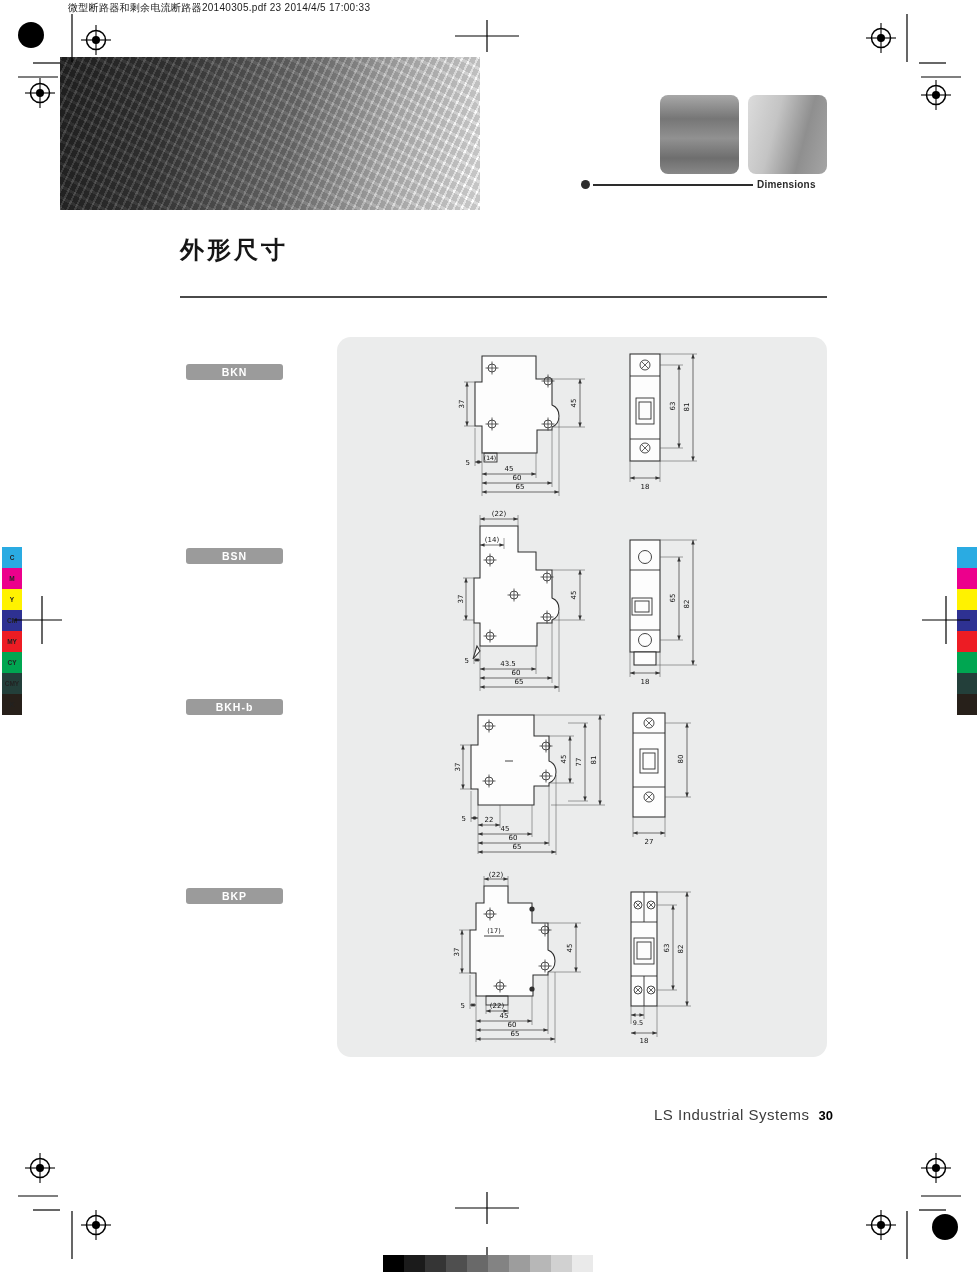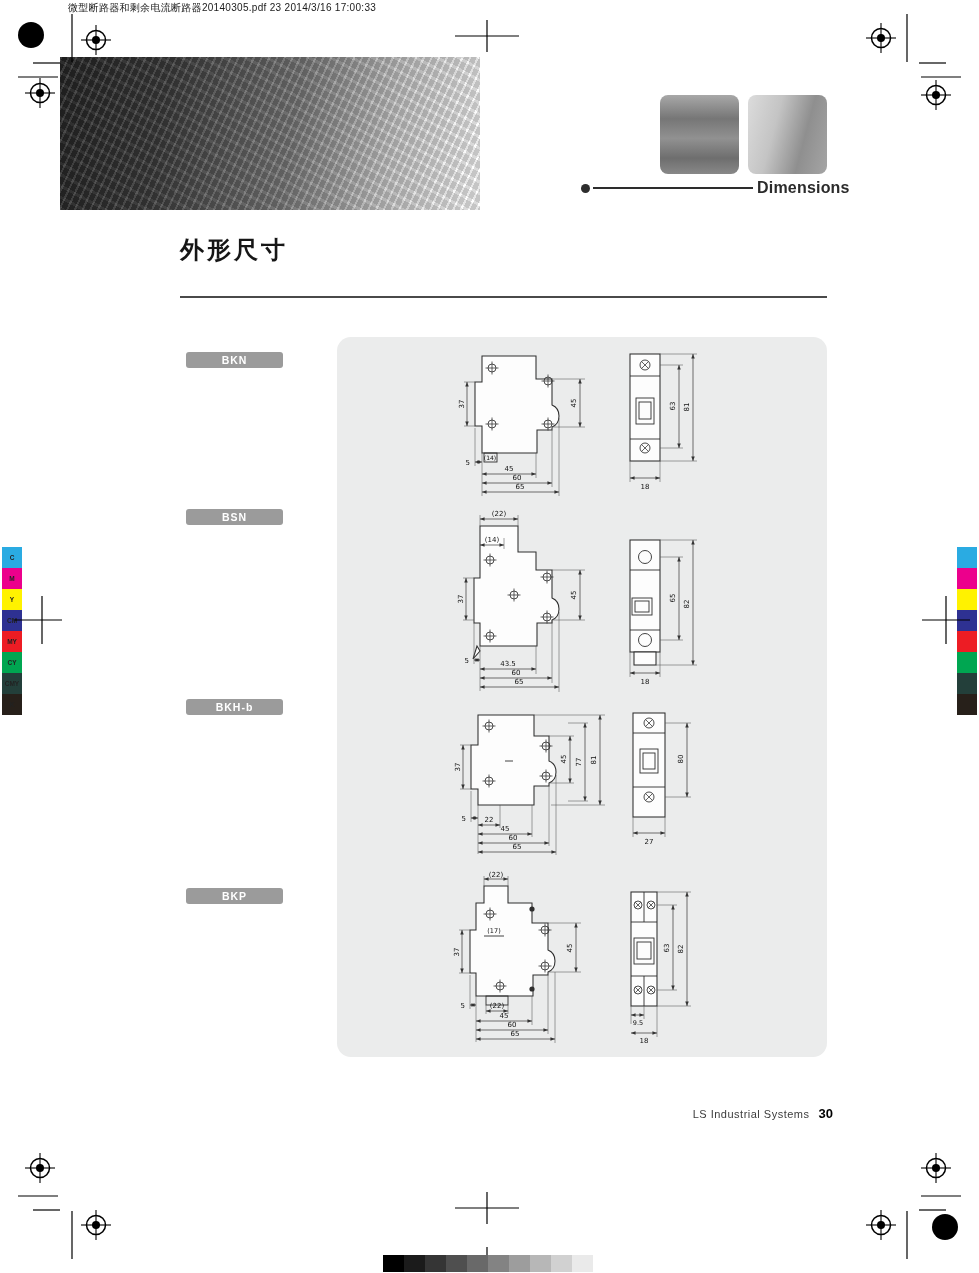--- a/index.html
+++ b/index.html
@@ -18,33 +18,33 @@
       linear-gradient(100deg,#262626 0%,#3d3d3d 25%,#7d7d7d 55%,#cfcfcf 78%,#ffffff 97%);}
 
   .photo{top:95px;width:79px;height:79px;border-radius:8px;}
   .photo1{left:572px;background:linear-gradient(to bottom,#cicaca 0%,#c2c2c2 0%,#adadad 38%,#6a6a6a 62%,#383838 100%),#999;}
   .photo2{left:660px;background:linear-gradient(to bottom,#a8a8a8 0%,#767676 30%,#919191 55%,#6e6e6e 80%,#888 100%);}
   .photo3{left:748px;background:linear-gradient(105deg,#dcdcdc 0%,#c4c4c4 35%,#8f8f8f 68%,#a5a5a5 100%);}
 
   .dimrow{left:581px;top:179px;display:flex;align-items:center;}
   .dimrow .dot{width:9px;height:9px;border-radius:50%;background:#2d2d2d;}
   .dimrow .ln{width:160px;height:2px;background:#2d2d2d;margin:0 4px 0 3px;}
-  .dimrow .txt{font-size:16px;font-weight:bold;color:#2b2b2b;letter-spacing:.2px;}
+  .dimrow .txt{font-size:10px;font-weight:bold;color:#2b2b2b;letter-spacing:.2px;}
 
   .title{left:180px;top:234px;font-size:24px;font-weight:bold;letter-spacing:3px;color:#161616;}
   .rule{left:180px;top:296px;width:647px;height:2px;background:#4a4a4a;}
 
   .panel{left:337px;top:337px;width:490px;height:720px;background:#ebecec;border-radius:14px;}
 
   .badge{left:186px;width:97px;height:16px;background:#9b9b9b;border-radius:3px;
          color:#fff;font-size:10.5px;font-weight:bold;letter-spacing:1px;
          display:flex;align-items:center;justify-content:center;}
 
   .footer{top:1106px;left:0;width:833px;display:flex;justify-content:flex-end;align-items:baseline;gap:9px;}
-  .footer .brand{font-size:11px;color:#3c3c3c;letter-spacing:.5px;}
+  .footer .brand{font-size:15px;color:#3c3c3c;letter-spacing:.5px;}
   .footer .pg{font-size:13px;font-weight:bold;color:#000;}
 
   
   .cbar{width:20px;display:flex;flex-direction:column;}
   .cbar .sw{width:20px;height:21px;display:flex;align-items:center;justify-content:center;}
   .cbar .sw span{font-size:6.5px;color:#222;font-weight:bold;}
   .cbar-l{left:2px;top:547px;}
   .cbar-r{left:957px;top:547px;}
   .gray{left:383px;top:1255px;display:flex;}
   .gray .sw{width:21px;height:17px;}
@@ -63,40 +63,40 @@
 
   .marks{left:0;top:0;pointer-events:none;}
   .marks line{stroke:#000;stroke-width:1.2;}
   .marks .tg circle.o{fill:none;stroke:#000;stroke-width:1.5;}
   .marks .tg circle.c{fill:#000;}
   .marks .tg line{stroke-width:1.1;}
 </style>
 </head>
 <body>
 
-<div class="abs fileinfo">微型断路器和剩余电流断路器20140305.pdf   23   2014/3/16   17:00:33</div>
+<div class="abs fileinfo">微型断路器和剩余电流断路器20140305.pdf   23   2014/4/5   17:00:33</div>
 
 <div class="abs texture"></div>
 <div class="abs photo photo1"></div>
 <div class="abs photo photo2"></div>
 <div class="abs photo photo3"></div>
 
 <div class="abs dimrow">
   <span class="dot"></span>
   <span class="ln"></span>
   <span class="txt">Dimensions</span>
 </div>
 
 <div class="abs title">外形尺寸</div>
 <div class="abs rule"></div>
 
 <div class="abs panel"></div>
 
-<div class="abs badge" style="top:352px">BKN</div>
-<div class="abs badge" style="top:509px">BSN</div>
+<div class="abs badge" style="top:364px">BKN</div>
+<div class="abs badge" style="top:548px">BSN</div>
 <div class="abs badge" style="top:699px">BKH-b</div>
 <div class="abs badge" style="top:888px">BKP</div>
 
 <svg class="abs drw" style="left:452px;top:346px" width="255" height="160" viewBox="0 0 255 160">
   <defs>
     <marker id="aK" markerWidth="7" markerHeight="5" refX="6.5" refY="2.5" orient="auto-start-reverse">
         <path d="M0,0L6.5,2.5L0,5Z" fill="#333"></path>
       </marker>
     <g id="chK" class="ch">
         <circle r="4"></circle>

